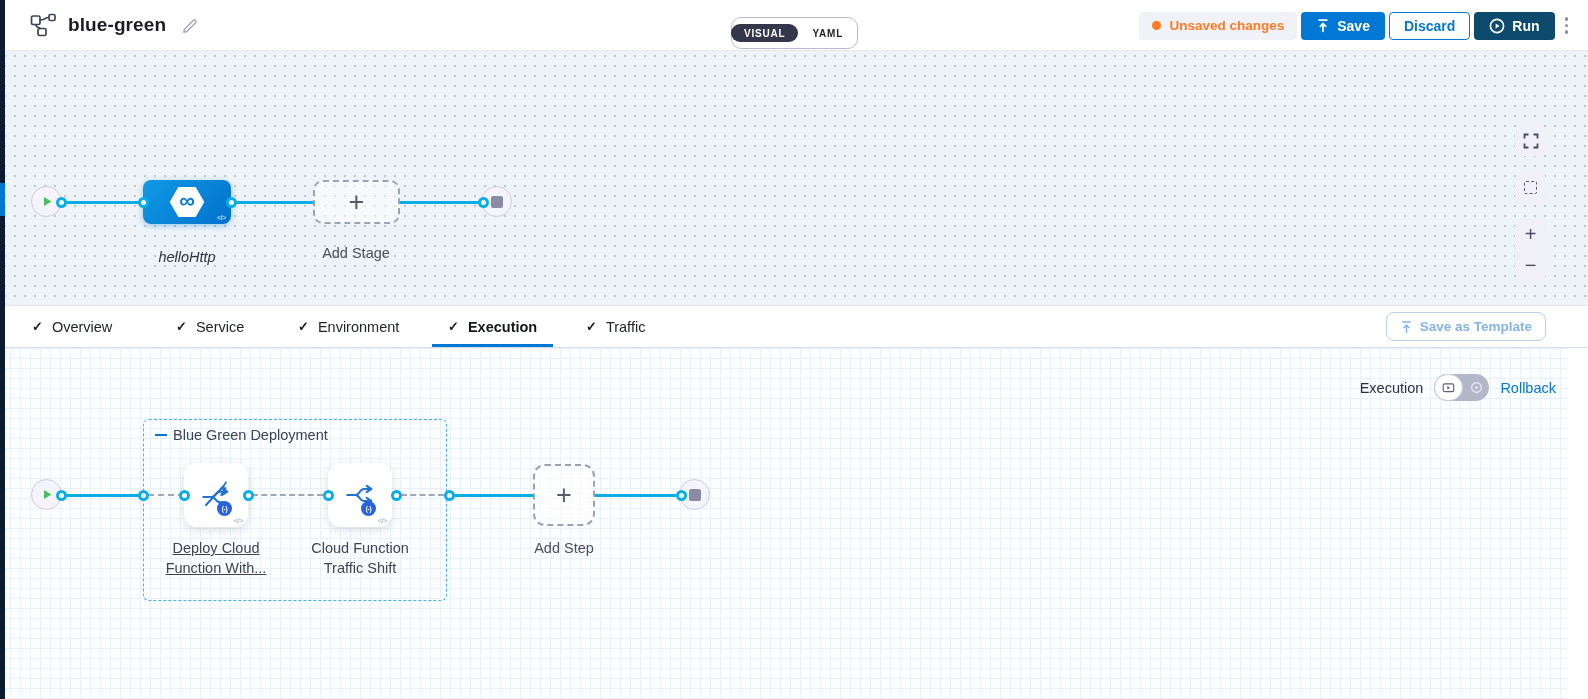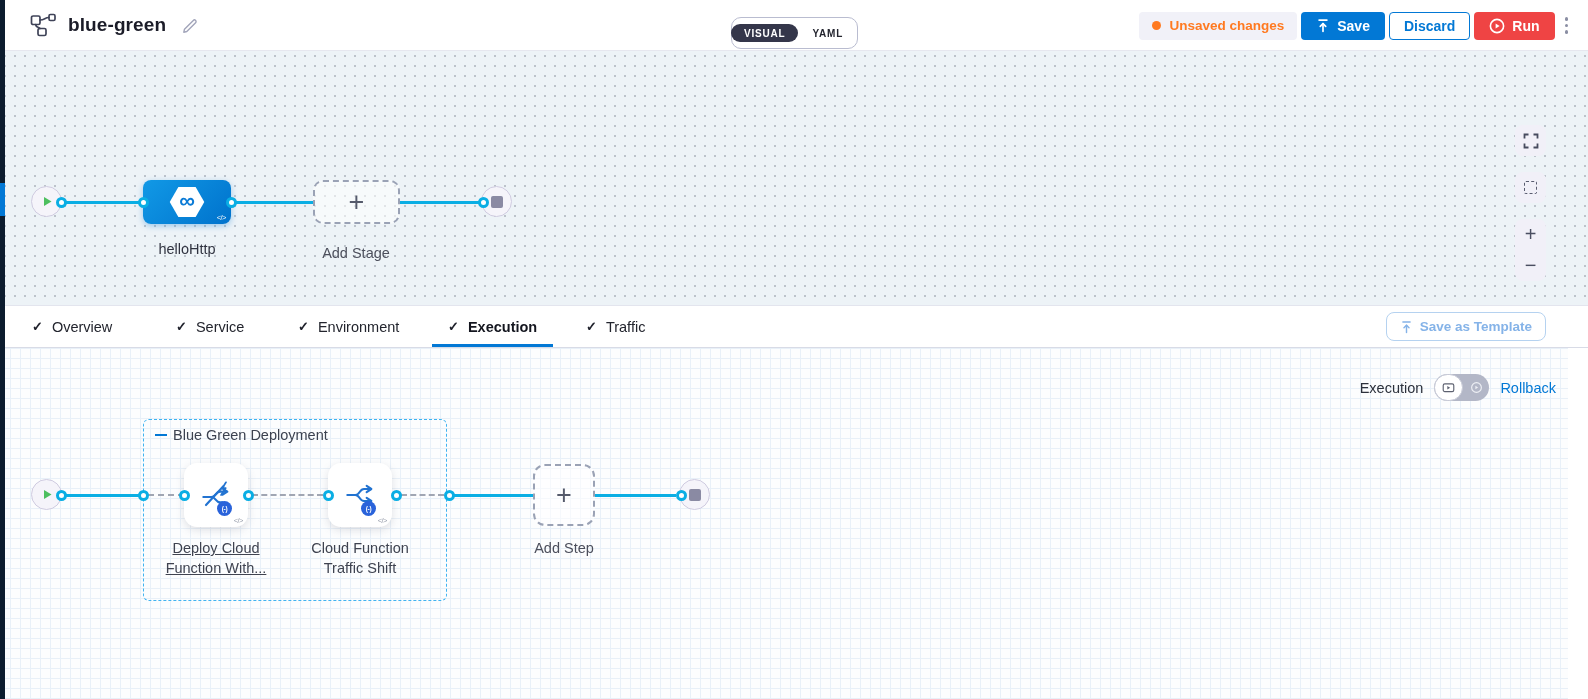--- a/index.html
+++ b/index.html
@@ -24,21 +24,21 @@
   .mode-yaml { color:#23242e; font-size:10px; font-weight:bold; letter-spacing:.8px; padding:0 14px; cursor:pointer; }
 
   .topbar-right { position:absolute; right:14px; top:0; height:51px; display:flex; align-items:center; gap:4px; }
   .unsaved { display:flex; align-items:center; gap:8px; background:#f1f1f8; border-radius:4px;
              height:28px; padding:0 13px; font-size:13.5px; font-weight:bold; color:#ff7a21; }
   .unsaved .dot { width:9px; height:9px; border-radius:50%; background:#ff7a21; }
   .btn { height:28px; border-radius:4px; font-size:14px; font-weight:bold; display:flex; align-items:center;
          gap:7px; padding:4px 14px; cursor:pointer; border:1px solid transparent; }
   .btn-save { background:#0278d5; color:#fff; }
   .btn-discard { background:#fff; color:#0278d5; border-color:#0278d5; }
-  .btn-run { background:#ef4444; color:#fff; }
+  .btn-run { background:#0c4a6e; color:#fff; }
   .kebab { display:flex; flex-direction:column; gap:3px; padding:4px 6px; cursor:pointer; }
   .kebab i { width:3.5px; height:3.5px; border-radius:50%; background:#8a8ea3; }
 
   
   .canvas-top { position:absolute; left:0; top:51px; width:1588px; height:254px;
     background-color:#edf3f7;
     background-image:radial-gradient(#bcc3cb 1px, rgba(0,0,0,0) 1.2px);
     background-size:10px 10px; }
   .canvas-bottom { position:absolute; left:0; top:348px; width:1588px; height:351px;
     background-color:#fcfdfe;
@@ -184,21 +184,21 @@
     <div class="ep" style="left:55.5px; top:145.5px;"></div>
 
     <div class="stage-node">
       <div class="hex">
           <span>∞</span>
         </div>
       <span class="code-glyph">&lt;/&gt;</span>
     </div>
     <div class="ep" style="left:137.5px; top:145.5px;"></div>
     <div class="ep" style="left:225.5px; top:145.5px;"></div>
-    <div class="node-label" style="left:130px; top:188px; width:114px; color:#303340;">helloHttp</div>
+    <div class="node-label" style="left:130px; top:196px; width:114px; color:#303340;font-style:italic;">helloHttp</div>
 
     <div class="cline" style="left:231px; top:149.5px; width:82px;"></div>
     <div class="add-box" style="left:313px; top:129px; width:87px; height:44px;">
       <span>+</span>
     </div>
     <div class="node-label" style="left:300px; top:192px; width:112px; color:#4c4f5c;">Add Stage</div>
 
     <div class="cline" style="left:400px; top:149.5px; width:81px;"></div>
     <div class="ep" style="left:477.5px; top:145.5px;"></div>
     <div class="term-node" style="left:481px; top:135px;">

